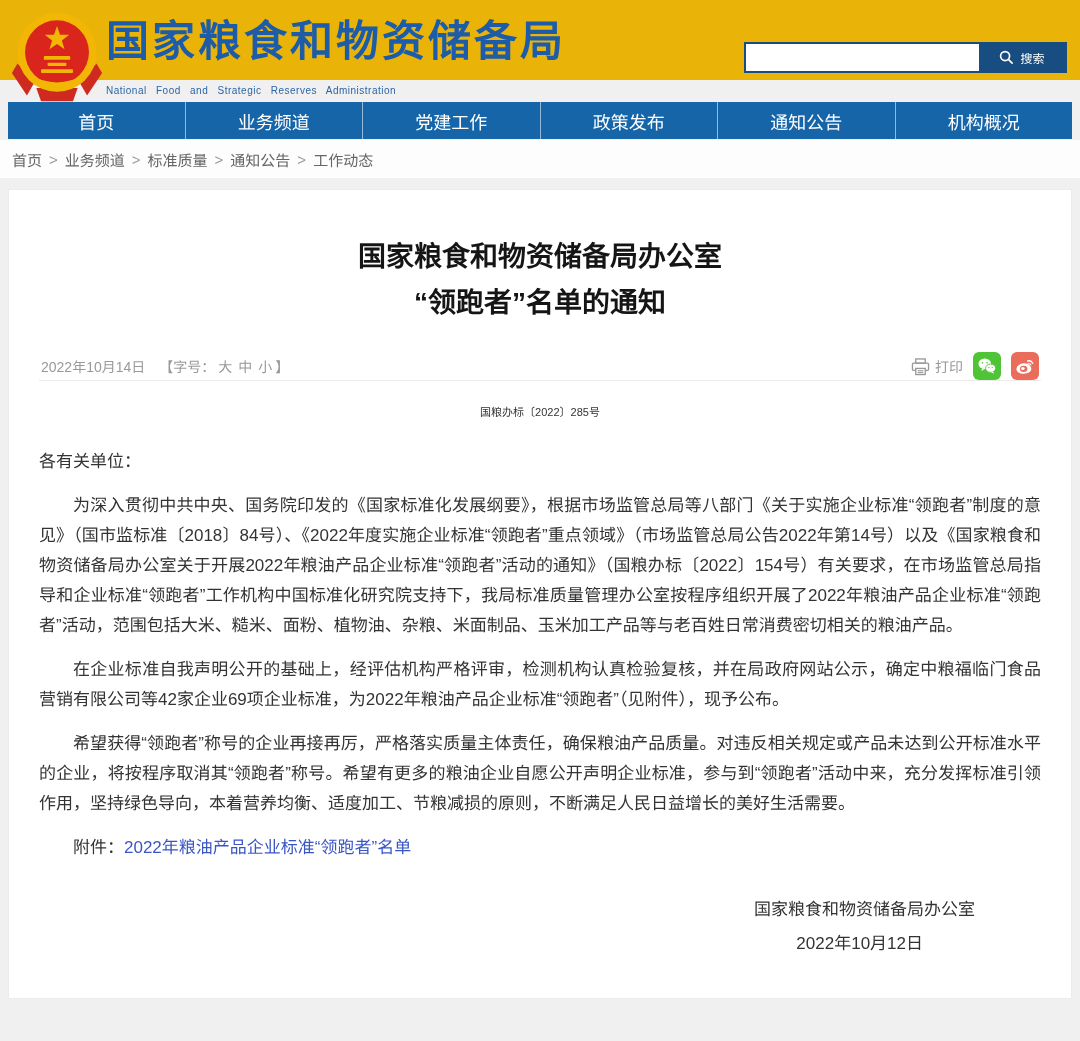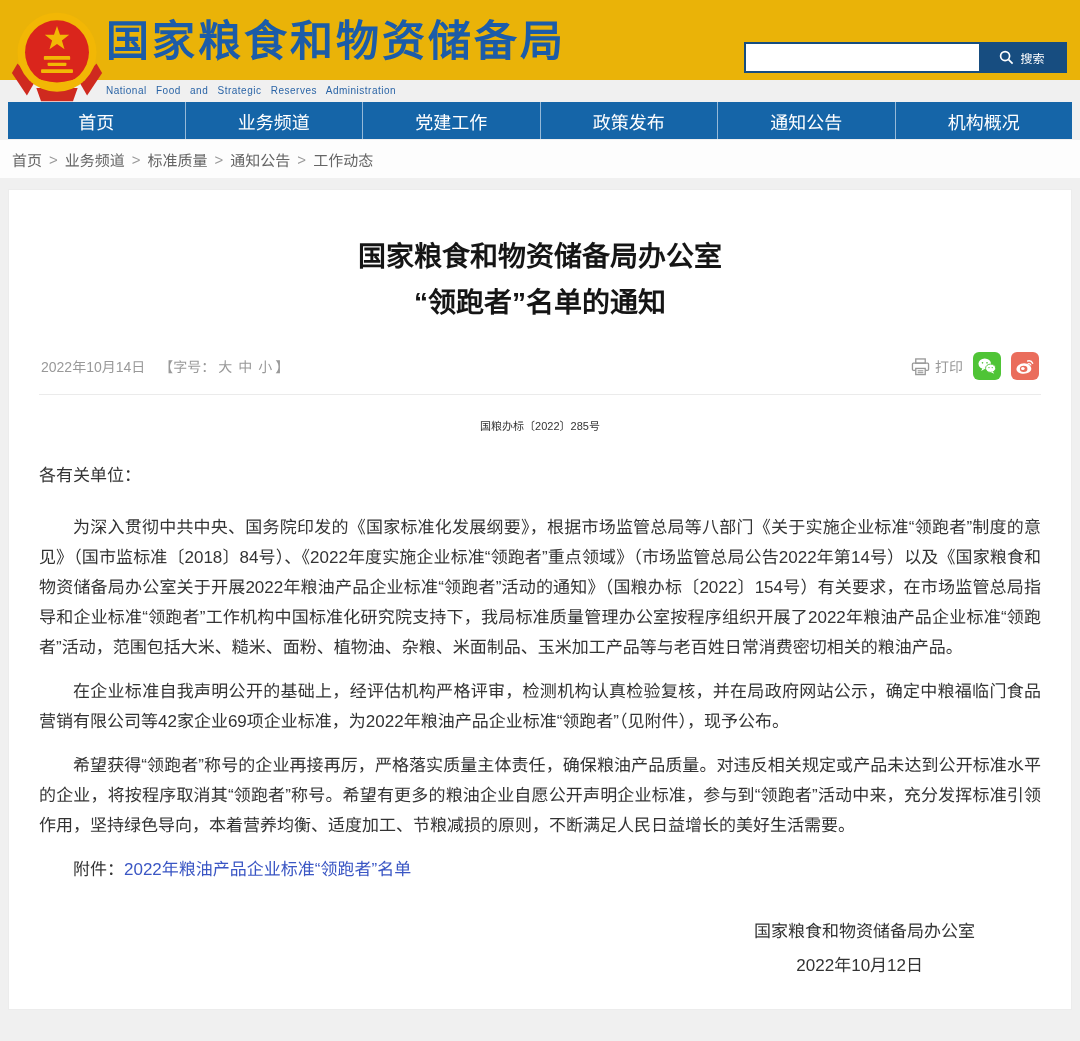--- a/index.html
+++ b/index.html
@@ -54,34 +54,34 @@
   .crumb { color:#666; cursor:pointer; }
   .crumb-sep { color:#999; margin:0 7px; }
   
   .content {
     margin:11px 8px 0; background:#ffffff; border:1px solid #ececec;
     padding:44px 30px 26px; min-height:810px;
   }
   .doc-title { text-align:center; color:#151515; }
   .doc-title .t-line { font-size:28px; font-weight:bold; line-height:46px; }
   .meta-row {
-    margin-top:26px; padding:0 2px 14px; border-bottom:1px solid #ebebeb;
+    margin-top:26px; padding:0 2px 0; border-bottom:1px solid #ebebeb;
     display:flex; justify-content:space-between; align-items:center;
     color:#999; font-size:14px;
   }
   .meta-left { display:flex; align-items:center; gap:14px; }
   .font-size-ctl span.fs { cursor:pointer; margin:0 3px; }
   .meta-right { display:flex; align-items:center; gap:10px; }
   .print-btn { display:flex; align-items:flex-end; gap:5px; color:#999; cursor:pointer; font-size:14px; }
   .share-ico { width:28px; height:28px; border-radius:6px; display:flex; align-items:center; justify-content:center; cursor:pointer; }
   .share-wechat { background:#4fc436; }
   .share-weibo  { background:#ea6d5c; }
   .doc-number { text-align:center; font-size:11px; color:#333; margin:22px 0 28px; }
   .doc-body { font-size:17px; line-height:30px; color:#333; text-align:justify; }
-  .salutation { margin-bottom:22px; }
+  .salutation { margin-bottom:14px; }
   .doc-body p.para { text-indent:2em; margin-bottom:14px; }
   .attachment { text-indent:2em; margin-top:6px; }
   .attachment a { color:#3a56c4; text-decoration:none; cursor:pointer; }
   .signature-block { margin-top:30px; line-height:34px; }
   .sign-name { text-align:right; padding-right:66px; }
   .sign-date { text-align:right; padding-right:118px; }
 </style>
 </head>
 <body>
 

